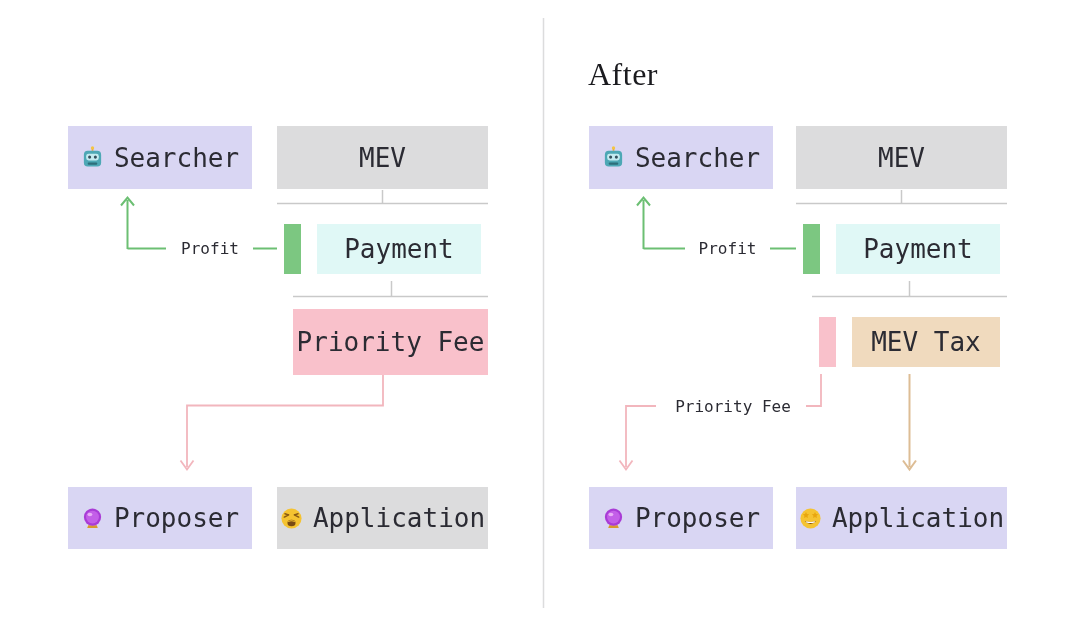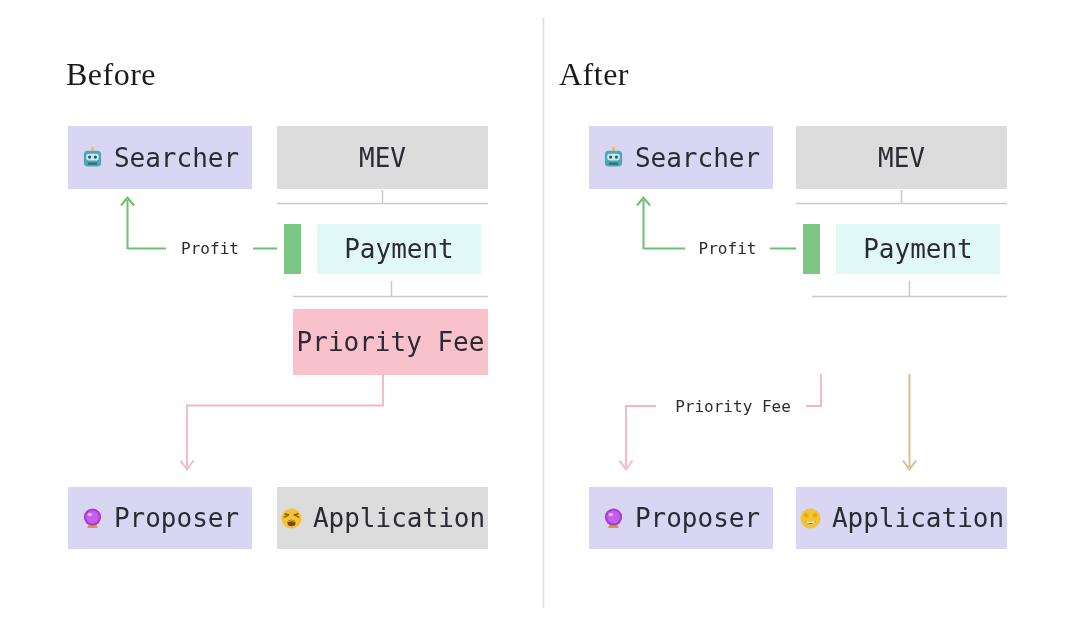--- a/index.html
+++ b/index.html
@@ -62,21 +62,20 @@
 
     <path class="c-green" d="M253 248.5 H277 M166 248.5 H127.5 M127.5 249 V200 M121 205.5 L127.5 197.5 L134 205.5"></path>
     <path class="c-green" d="M770 248.5 H796 M685 248.5 H643.5 M643.5 249 V200 M637 205.5 L643.5 197.5 L650 205.5"></path>
 
     <path class="c-pink" d="M383 375 V405.5 H187 V467 M180.5 460.5 L187 469.5 L193.5 460.5"></path>
     <path class="c-pink" d="M821 374 V406 H806 M656 406 H626 V467 M619.5 460.5 L626 469.5 L632.5 460.5"></path>
 
     <path class="c-tan" d="M909.5 374 V467 M903 460.5 L909.5 469.5 L916 460.5"></path>
   </svg>
 
-  <h2 class="title" style="left:66px;top:56px">Before</h2>
 
   <div class="node bg-lavender" style="left:68px;top:126px;width:184px;height:63px">
     <span class="icon">
       <svg viewBox="0 0 24 24">
           <line x1="12" y1="1.5" x2="12" y2="5" stroke="#e8a33d" stroke-width="1.8"></line>
           <circle cx="12" cy="2" r="1.7" fill="#f4c542"></circle>
           <rect x="3" y="5" width="18" height="16.5" rx="4" fill="#4da8b5"></rect>
           <rect x="5.4" y="8" width="13.2" height="7.2" rx="2.6" fill="#c4ebf0"></rect>
           <circle cx="9" cy="11.6" r="1.6" fill="#35505c"></circle>
           <circle cx="15" cy="11.6" r="1.6" fill="#35505c"></circle>
@@ -121,21 +120,21 @@
           <circle cx="12" cy="12" r="10.5" fill="#f5c331"></circle>
           <path d="M4.5 10.5 L9 8.2 M9 8.2 L5.2 7" stroke="#8a5a12" stroke-width="1.6" stroke-linecap="round"></path>
           <path d="M19.5 10.5 L15 8.2 M15 8.2 L18.8 7" stroke="#8a5a12" stroke-width="1.6" stroke-linecap="round"></path>
           <ellipse cx="12" cy="16.8" rx="4.2" ry="3.4" fill="#7a4b12"></ellipse>
           <path d="M8.5 15.2 q3.5 -1.8 7 0" stroke="#f5c331" stroke-width="1.2" fill="none"></path>
         </svg>
     </span>
     <span class="lbl">Application</span>
   </div>
 
-  <h2 class="title" style="left:559px;top:56px">After</h2>
+  <h2 class="title" style="left:588px;top:56px">After</h2>
 
   <div class="node bg-lavender" style="left:589px;top:126px;width:184px;height:63px">
     <span class="icon">
       <svg viewBox="0 0 24 24">
           <line x1="12" y1="1.5" x2="12" y2="5" stroke="#e8a33d" stroke-width="1.8"></line>
           <circle cx="12" cy="2" r="1.7" fill="#f4c542"></circle>
           <rect x="3" y="5" width="18" height="16.5" rx="4" fill="#4da8b5"></rect>
           <rect x="5.4" y="8" width="13.2" height="7.2" rx="2.6" fill="#c4ebf0"></rect>
           <circle cx="9" cy="11.6" r="1.6" fill="#35505c"></circle>
           <circle cx="15" cy="11.6" r="1.6" fill="#35505c"></circle>
@@ -151,20 +150,26 @@
 
   <div class="node split" style="left:796px;top:217px;width:211px;height:64px">
     <span class="bar bar-green"></span>
     <span class="rest bg-cyan">
       <span class="lbl">Payment</span>
     </span>
   </div>
 
   <div class="float-lbl" style="left:685px;top:236px;width:85px">Profit</div>
 
+  <div class="node split" style="left:812px;top:310px;width:195px;height:64px">
+    <span class="bar bar-pink"></span>
+    <span class="rest bg-tan">
+      <span class="lbl">MEV Tax</span>
+    </span>
+  </div>
 
   <div class="float-lbl" style="left:660px;top:394px;width:146px">Priority Fee</div>
 
   <div class="node bg-lavender" style="left:589px;top:487px;width:184px;height:62px">
     <span class="icon">
       <svg viewBox="0 0 24 24">
           <path d="M7.5 19 h9 l1 3 h-11 z" fill="#d99a2b"></path>
           <circle cx="12" cy="10.5" r="9" fill="#a93bd6"></circle>
           <circle cx="12" cy="10.5" r="6.7" fill="#c35fe8"></circle>
           <ellipse cx="9.3" cy="7.8" rx="2.6" ry="1.9" fill="#e9aef7"></ellipse>

